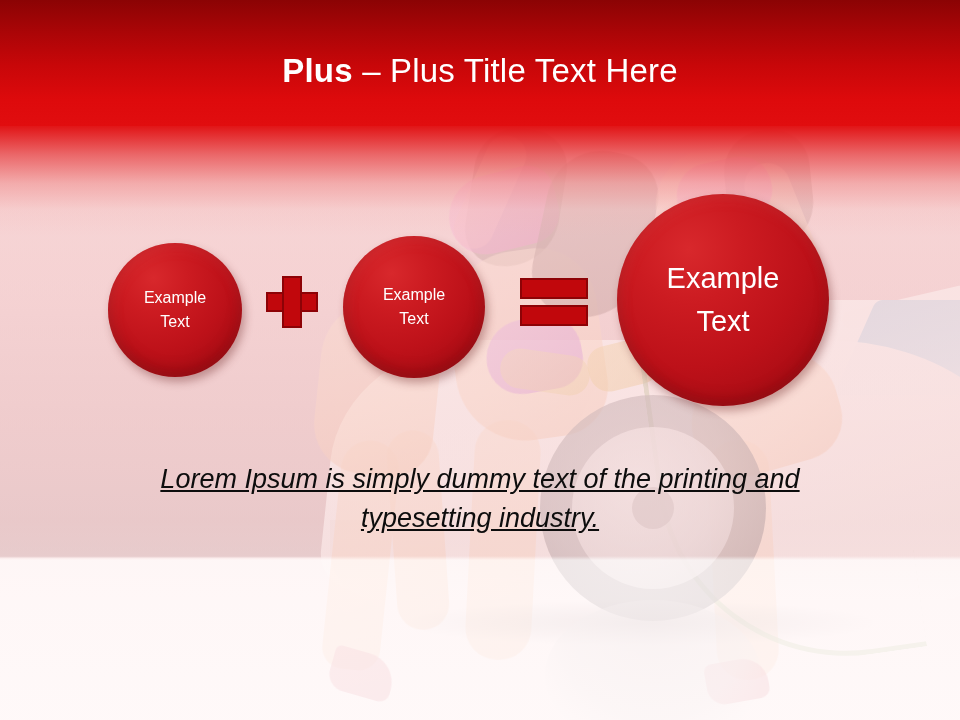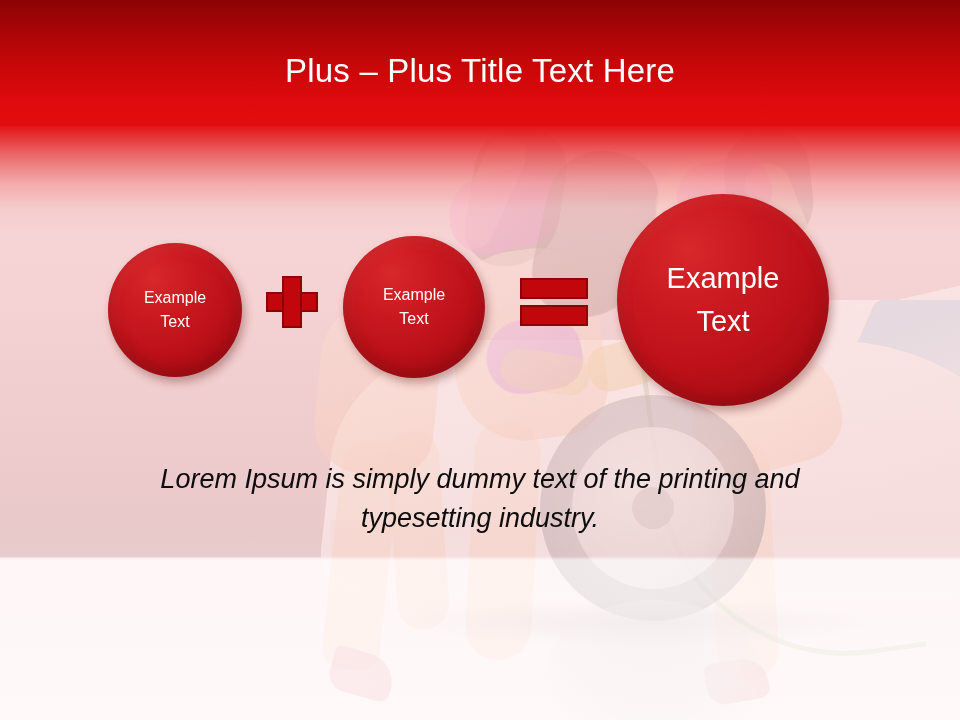--- a/index.html
+++ b/index.html
@@ -220,21 +220,21 @@
     left: 0; top: 52px;
     width: 960px;
     text-align: center;
     color: #ffffff;
     font-size: 33px;
     line-height: 38px;
     letter-spacing: .2px;
     z-index: 6;
     white-space: nowrap;
   }
-  .title .lead { font-weight: normal; }
+  .title .lead { font-weight: bold; }
 
   
   .circle {
     position: absolute;
     border-radius: 50%;
     color: #ffffff;
     display: flex;
     align-items: center;
     justify-content: center;
     text-align: center;
@@ -298,20 +298,21 @@
   .body-text {
     position: absolute;
     left: 120px; top: 460px;
     width: 720px;
     text-align: center;
     font-style: italic;
     font-size: 27px;
     line-height: 39px;
     color: #0d0d0d;
     z-index: 8;
+    text-decoration: underline;
   }
 </style>
 </head>
 <body>
 
 <div id="slide">
 
   <div class="bg-base"></div>
 
   <div class="art">

